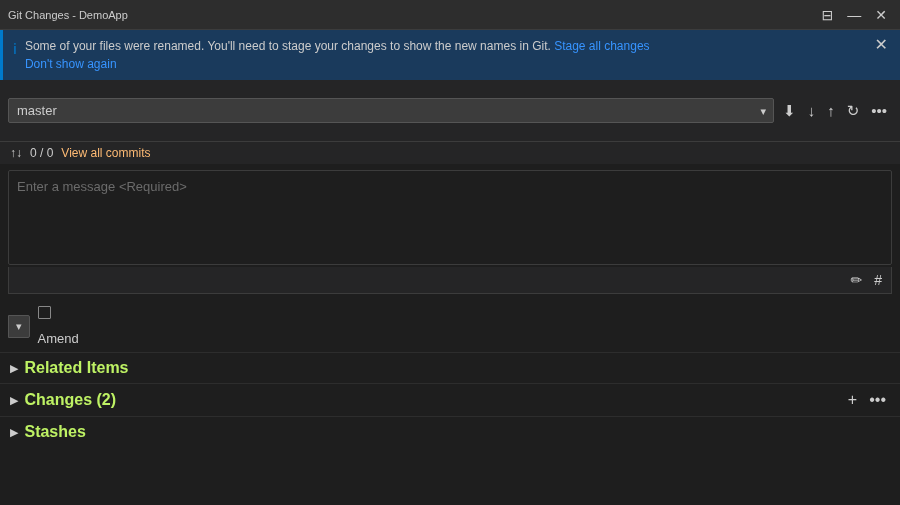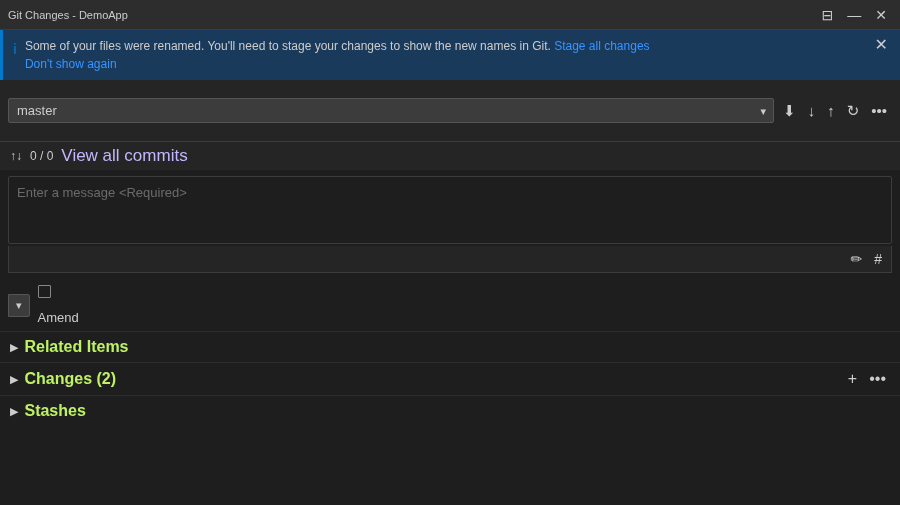--- a/index.html
+++ b/index.html
@@ -139,42 +139,42 @@
     }
     .commits-arrows {
       color: #cccccc;
       font-size: 12px;
     }
     .commits-count {
       color: #cccccc;
       font-size: 12px;
     }
     .commits-link {
-      color: #c4b5fd;
-      cursor: pointer;
-      font-size: 17px;
+      color: #fdba74;
+      cursor: pointer;
+      font-size: 12px;
       text-decoration: none;
     }
 
     
     .message-area {
       margin: 6px 8px;
       position: relative;
     }
     .message-textarea {
       width: 100%;
       background: #1e1e1e;
       border: 1px solid #3c3c3c;
       color: #cccccc;
       font-size: 13px;
       padding: 8px;
       resize: none;
       outline: none;
       font-family: 'Segoe UI', Arial, sans-serif;
-      height: 68px;
+      height: 95px;
       border-radius: 2px;
     }
     .message-textarea::placeholder { color: #6b6b6b; }
     .message-toolbar {
       display: flex;
       justify-content: flex-end;
       align-items: center;
       gap: 4px;
       padding: 3px 5px;
       background: #252526;

